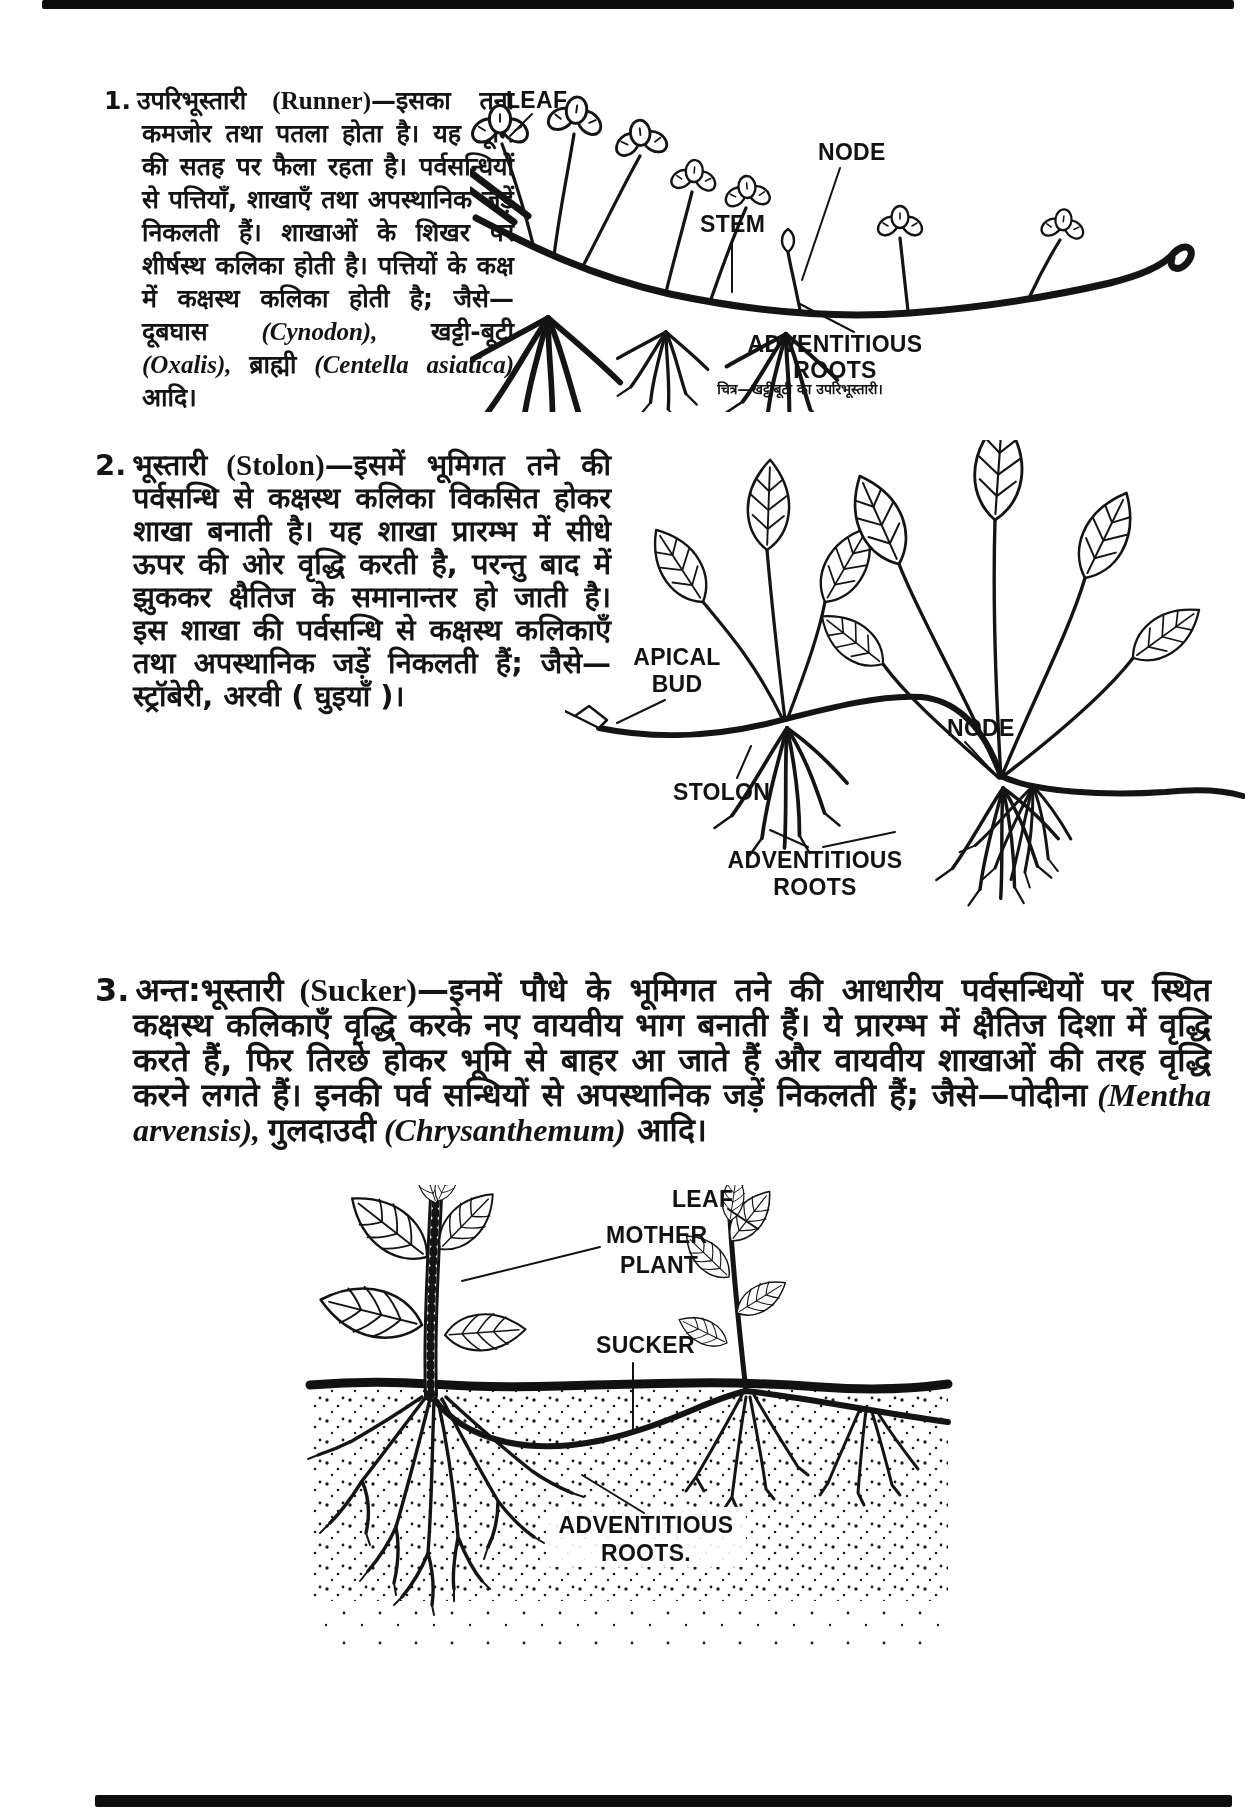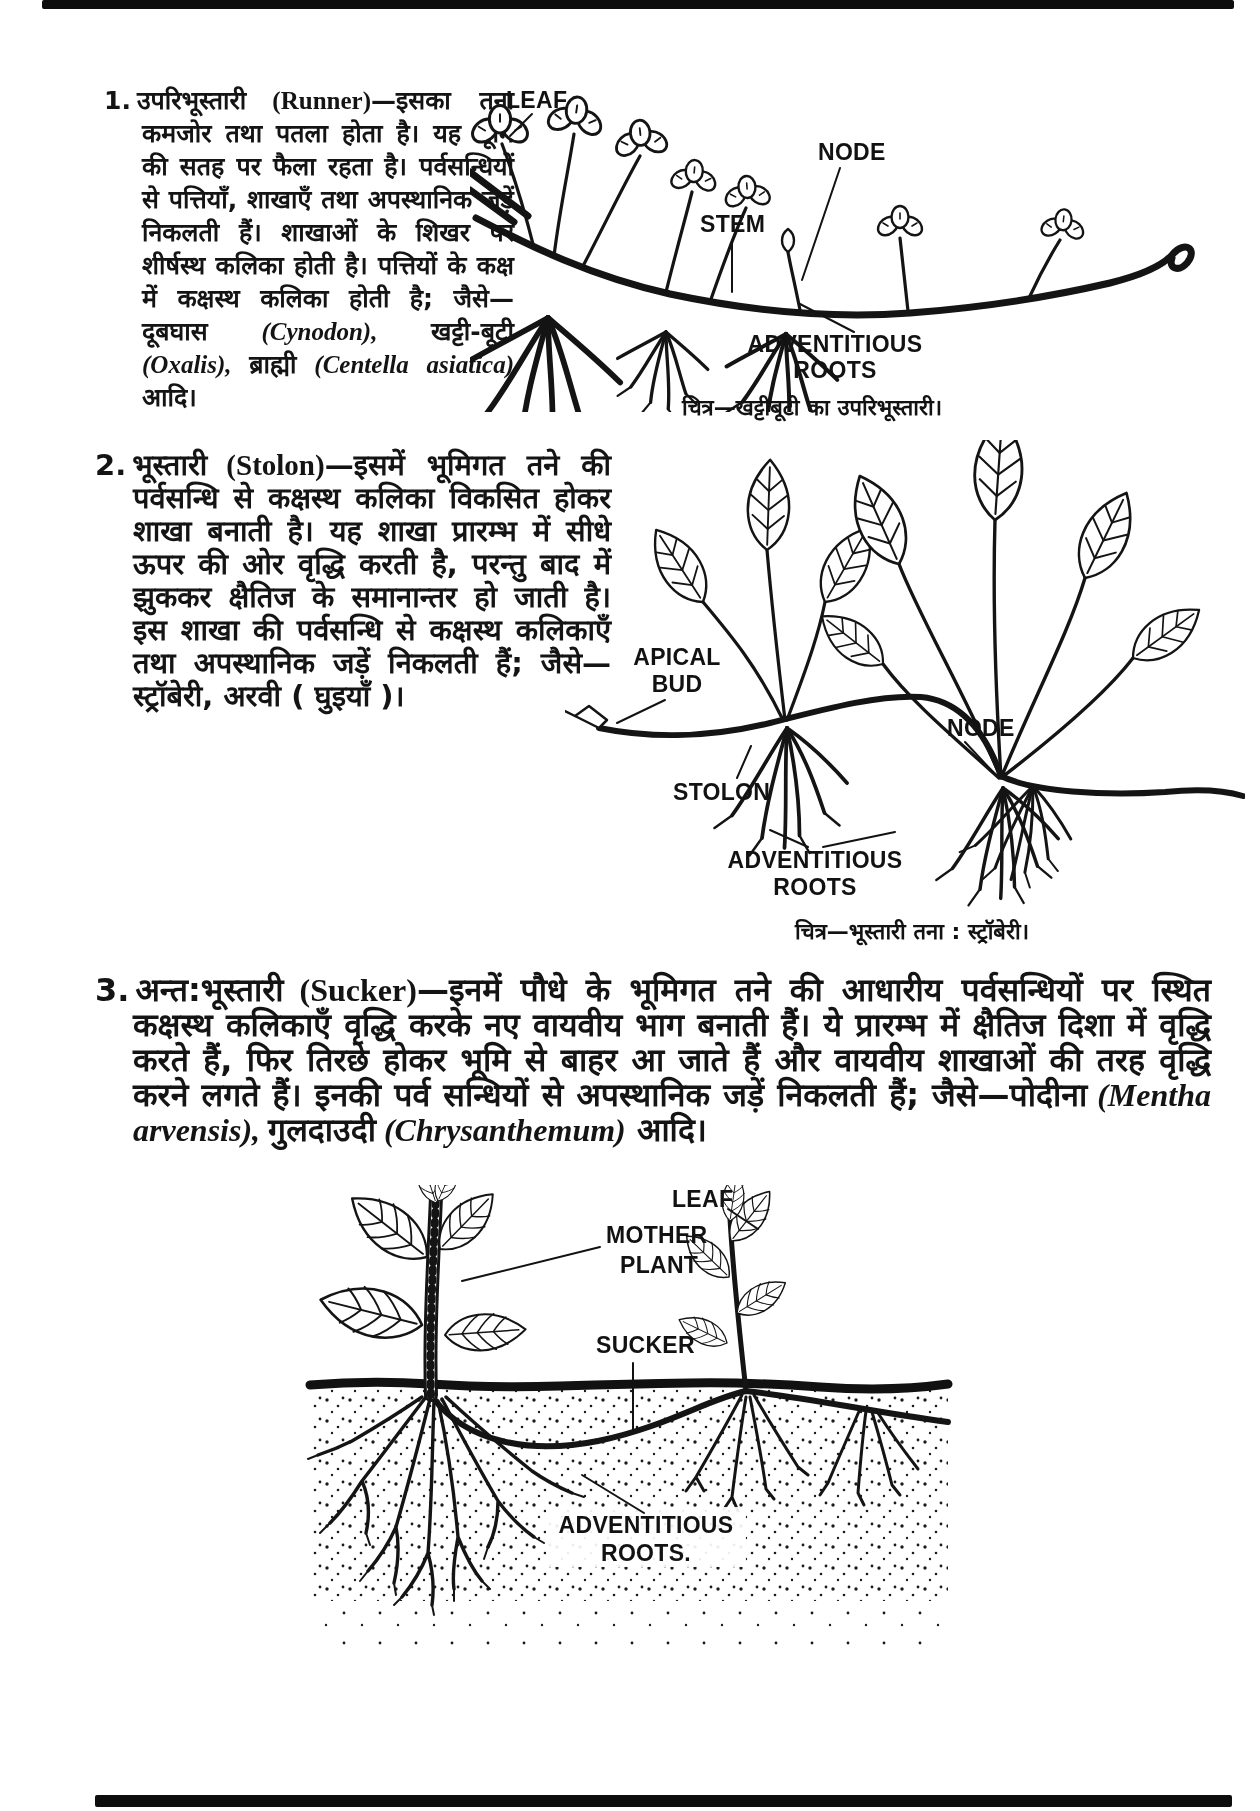--- a/index.html
+++ b/index.html
@@ -12,22 +12,22 @@
   .para{position:absolute;margin:0;font-family:"DejaVu Sans",sans-serif;font-weight:700;
         color:#141414;text-align:justify;padding-left:38px;text-indent:-38px;}
   .s1{left:104px;top:84px;width:372px;font-size:25px;line-height:33px;}
   .s2{left:95px;top:449px;width:478px;font-size:29px;line-height:33px;}
   .s3{left:95px;top:973px;width:1078px;font-size:32px;line-height:35px;}
   .num{padding-right:6px;}
   .lat{font-family:"Liberation Serif",serif;font-weight:700;}
   .lat-i{font-family:Liberation Serif, serif;font-weight:700;font-style:italic;}
 
   .fig{position:absolute;}
-  .cap{position:absolute;margin:12px;font-family:"DejaVu Sans",sans-serif;font-weight:700;
-       font-size:22px;color:#121212;text-align:center;}
+  .cap{position:absolute;margin:0;font-family:"DejaVu Sans",sans-serif;font-weight:700;
+       font-size:14px;color:#121212;text-align:center;}
   .cap1{left:585px;top:379px;width:430px;}
   .cap2{left:690px;top:903px;width:420px;}
   .cap3{left:350px;top:1646px;width:500px;}
 
   svg{display:block;}
   .art path,.art ellipse{stroke-linecap:round;stroke-linejoin:round;}
   .fl{font-family:"Liberation Sans",sans-serif;font-size:23px;font-weight:700;fill:#121212;letter-spacing:0.3px;}
   .ld{stroke:#121212;stroke-width:2;fill:none;}
 </style>
 </head>
@@ -148,21 +148,20 @@
       <path class="ld" d="M172 338 L 186 306"></path>
       <path class="ld" d="M205 390 L 243 407 M330 392 L 258 407"></path>
       <text class="fl" x="112" y="225" text-anchor="middle">APICAL</text>
       <text class="fl" x="112" y="252" text-anchor="middle">BUD</text>
       <text class="fl" x="382" y="296">NODE</text>
       <text class="fl" x="108" y="360">STOLON</text>
       <text class="fl" x="250" y="428" text-anchor="middle">ADVENTITIOUS</text>
       <text class="fl" x="250" y="455" text-anchor="middle">ROOTS</text>
     </g>
   </svg>
-  <p class="cap cap2">चित्र—भूस्तारी तना : स्ट्रॉबेरी।</p>
 
   <p class="para s3">
     <span class="num">3.</span><span>अन्त:भूस्तारी</span><span class="lat"> (Sucker)</span><span>—इनमें पौधे के भूमिगत तने की आधारीय पर्वसन्धियों पर स्थित कक्षस्थ कलिकाएँ वृद्धि करके नए वायवीय भाग बनाती हैं। ये प्रारम्भ में क्षैतिज दिशा में वृद्धि करते हैं, फिर तिरछे होकर भूमि से बाहर आ जाते हैं और वायवीय शाखाओं की तरह वृद्धि करने लगते हैं। इनकी पर्व सन्धियों से अपस्थानिक जड़ें निकलती हैं; जैसे—</span><span>पोदीना</span><span class="lat-i"> (Mentha arvensis), </span><span>गुलदाउदी</span><span class="lat-i"> (Chrysanthemum)</span><span> आदि।</span>
   </p>
 
   <svg class="fig art" style="left:300px;top:1185px;" width="660" height="500" viewBox="0 0 660 500">
     <defs>
       <pattern id="soildots" width="23" height="21" patternUnits="userSpaceOnUse">
         <circle cx="4" cy="5" r="1.7" fill="#1a1a1a"></circle>
           <circle cx="15" cy="11" r="1.3" fill="#1a1a1a"></circle>

